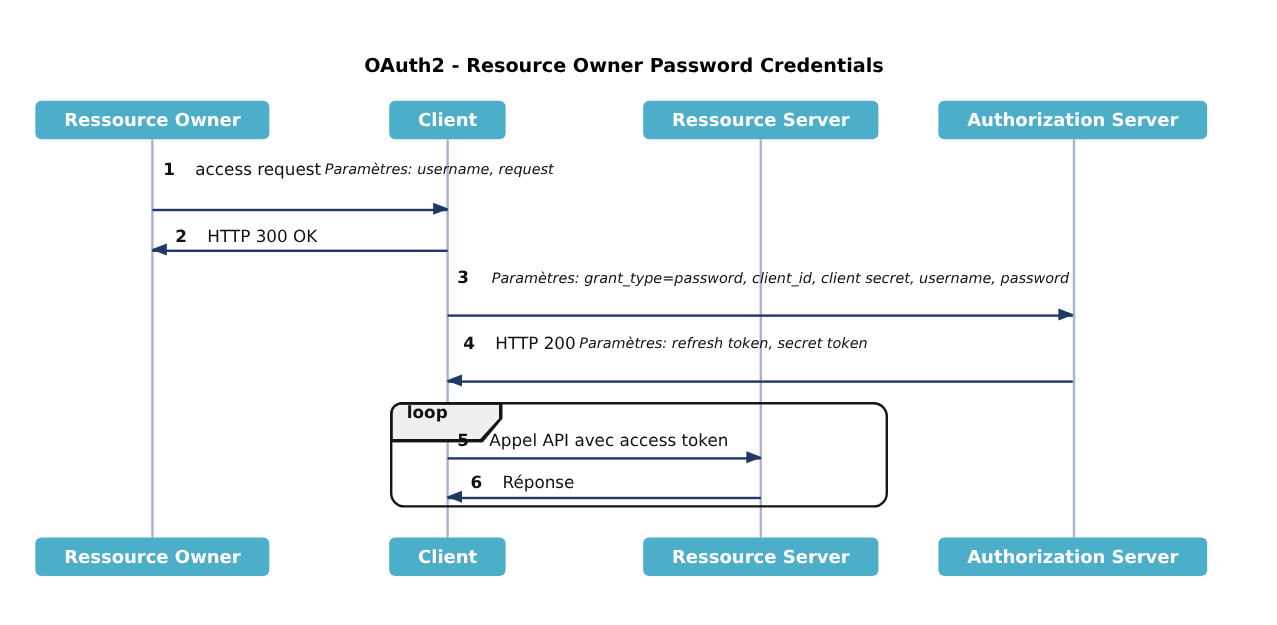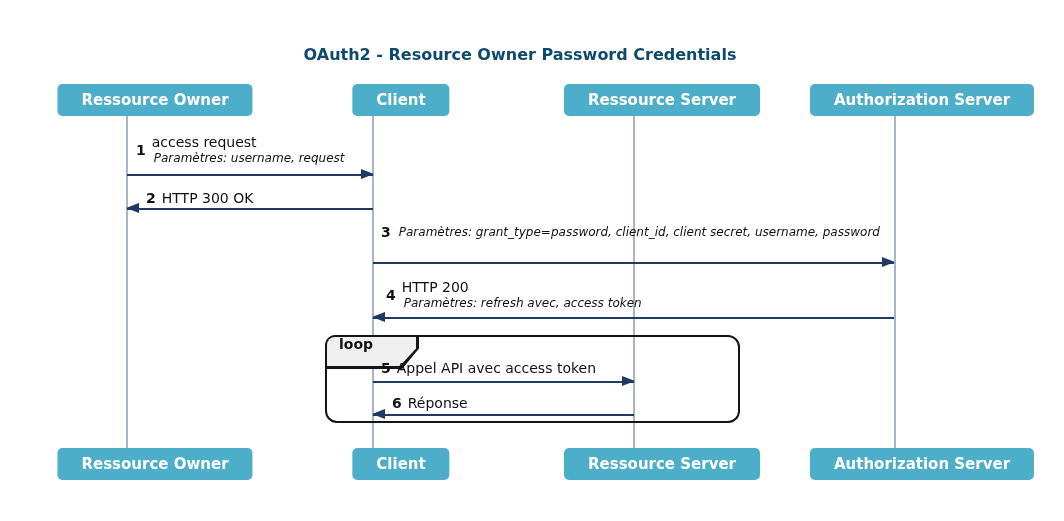--- a/index.html
+++ b/index.html
@@ -14,47 +14,47 @@
   }
   html,body { margin:0; padding:0; background:var(--background); }
   #canvas {
     position:relative; width:1064px; height:521px;
     background:var(--background);
     font-family:"DejaVu Sans","Liberation Sans",sans-serif;
     color:var(--text); overflow:hidden;
   }
   .title {
     position:absolute; top:45px; left:0; width:1040px;
-    text-align:center; font-size:16px; font-weight:bold; color:#0c4a6e;
+    text-align:center; font-size:16px; font-weight:bold; color:#000000;
   }
   .lifeline {
     position:absolute; width:1.5px; top:116px; height:332px;
     background:var(--lifeline); z-index:1;
   }
   .pbox {
     position:absolute; transform:translateX(-50%);
     height:32px; line-height:32px; padding:0 24px;
     background:var(--participant-fill); color:var(--participant-text);
     font-size:15px; font-weight:bold; white-space:nowrap;
-    border-radius:5px; text-align:center; z-index:4;margin-left:28px;
+    border-radius:5px; text-align:center; z-index:4;
   }
   .arrow { position:absolute; height:0; border-top:2px solid var(--arrow); z-index:3; }
   .arrow.right::after {
     content:""; position:absolute; right:-1px; top:-7px;
     border-left:13px solid var(--arrow);
     border-top:5px solid transparent; border-bottom:5px solid transparent;
   }
   .arrow.left::before {
     content:""; position:absolute; left:-1px; top:-7px;
     border-right:13px solid var(--arrow);
     border-top:5px solid transparent; border-bottom:5px solid transparent;
   }
   .msg { position:absolute; display:flex; align-items:center; gap:6px; z-index:3; white-space:nowrap; }
   .msg .num { font-weight:bold; font-size:14px; }
-  .msg .lines { display:flex; flex-direction:column; gap:1px; }
+  .msg .lines { display:flex; flex-direction:row; gap:1px;margin-left:11px; }
   .msg .mname { font-size:14px; }
   .msg .mparams { font-size:12px; font-style:italic; padding-left:2px; }
   .loop-frame {
     position:absolute; left:325px; top:335px; width:415px; height:88px;
     border:2.5px solid var(--loop-border); border-radius:12px;
     box-sizing:border-box; background:transparent; z-index:2; pointer-events:none;
   }
   .loop-tab {
     position:absolute; left:325px; top:335px; width:94px; height:34px;
     background:var(--loop-border); z-index:3;
@@ -116,21 +116,21 @@
     <span class="lines">
       <span class="mparams">Paramètres: grant_type=password, client_id, client secret, username, password</span>
     </span>
   </div>
   <div class="arrow right" style="left:373px; top:262px; width:521px"></div>
 
   <div class="msg" style="left:386px; top:279px">
     <span class="num">4</span>
     <span class="lines">
       <span class="mname">HTTP 200</span>
-      <span class="mparams">Paramètres: refresh avec, access token</span>
+      <span class="mparams">Paramètres: refresh token, secret token</span>
     </span>
   </div>
   <div class="arrow left" style="left:373px; top:317px; width:521px"></div>
 
   <div class="loop-frame"></div>
   <div class="loop-tab">
     <div class="loop-tab-inner"></div>
     <div class="loop-label">loop</div>
   </div>
 

